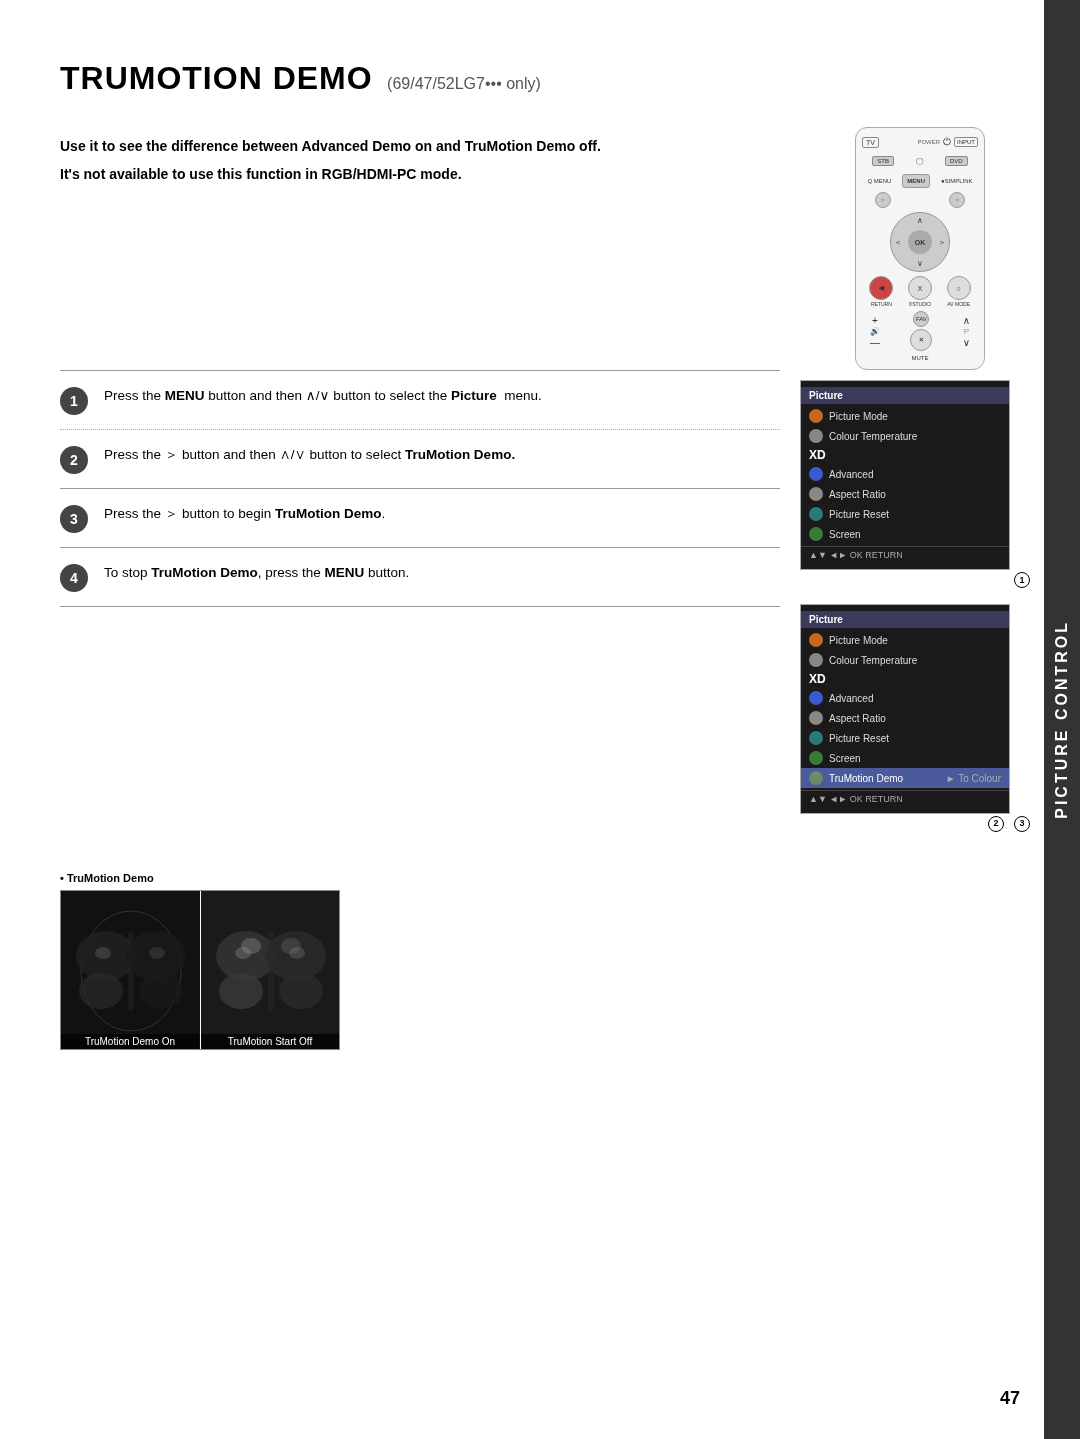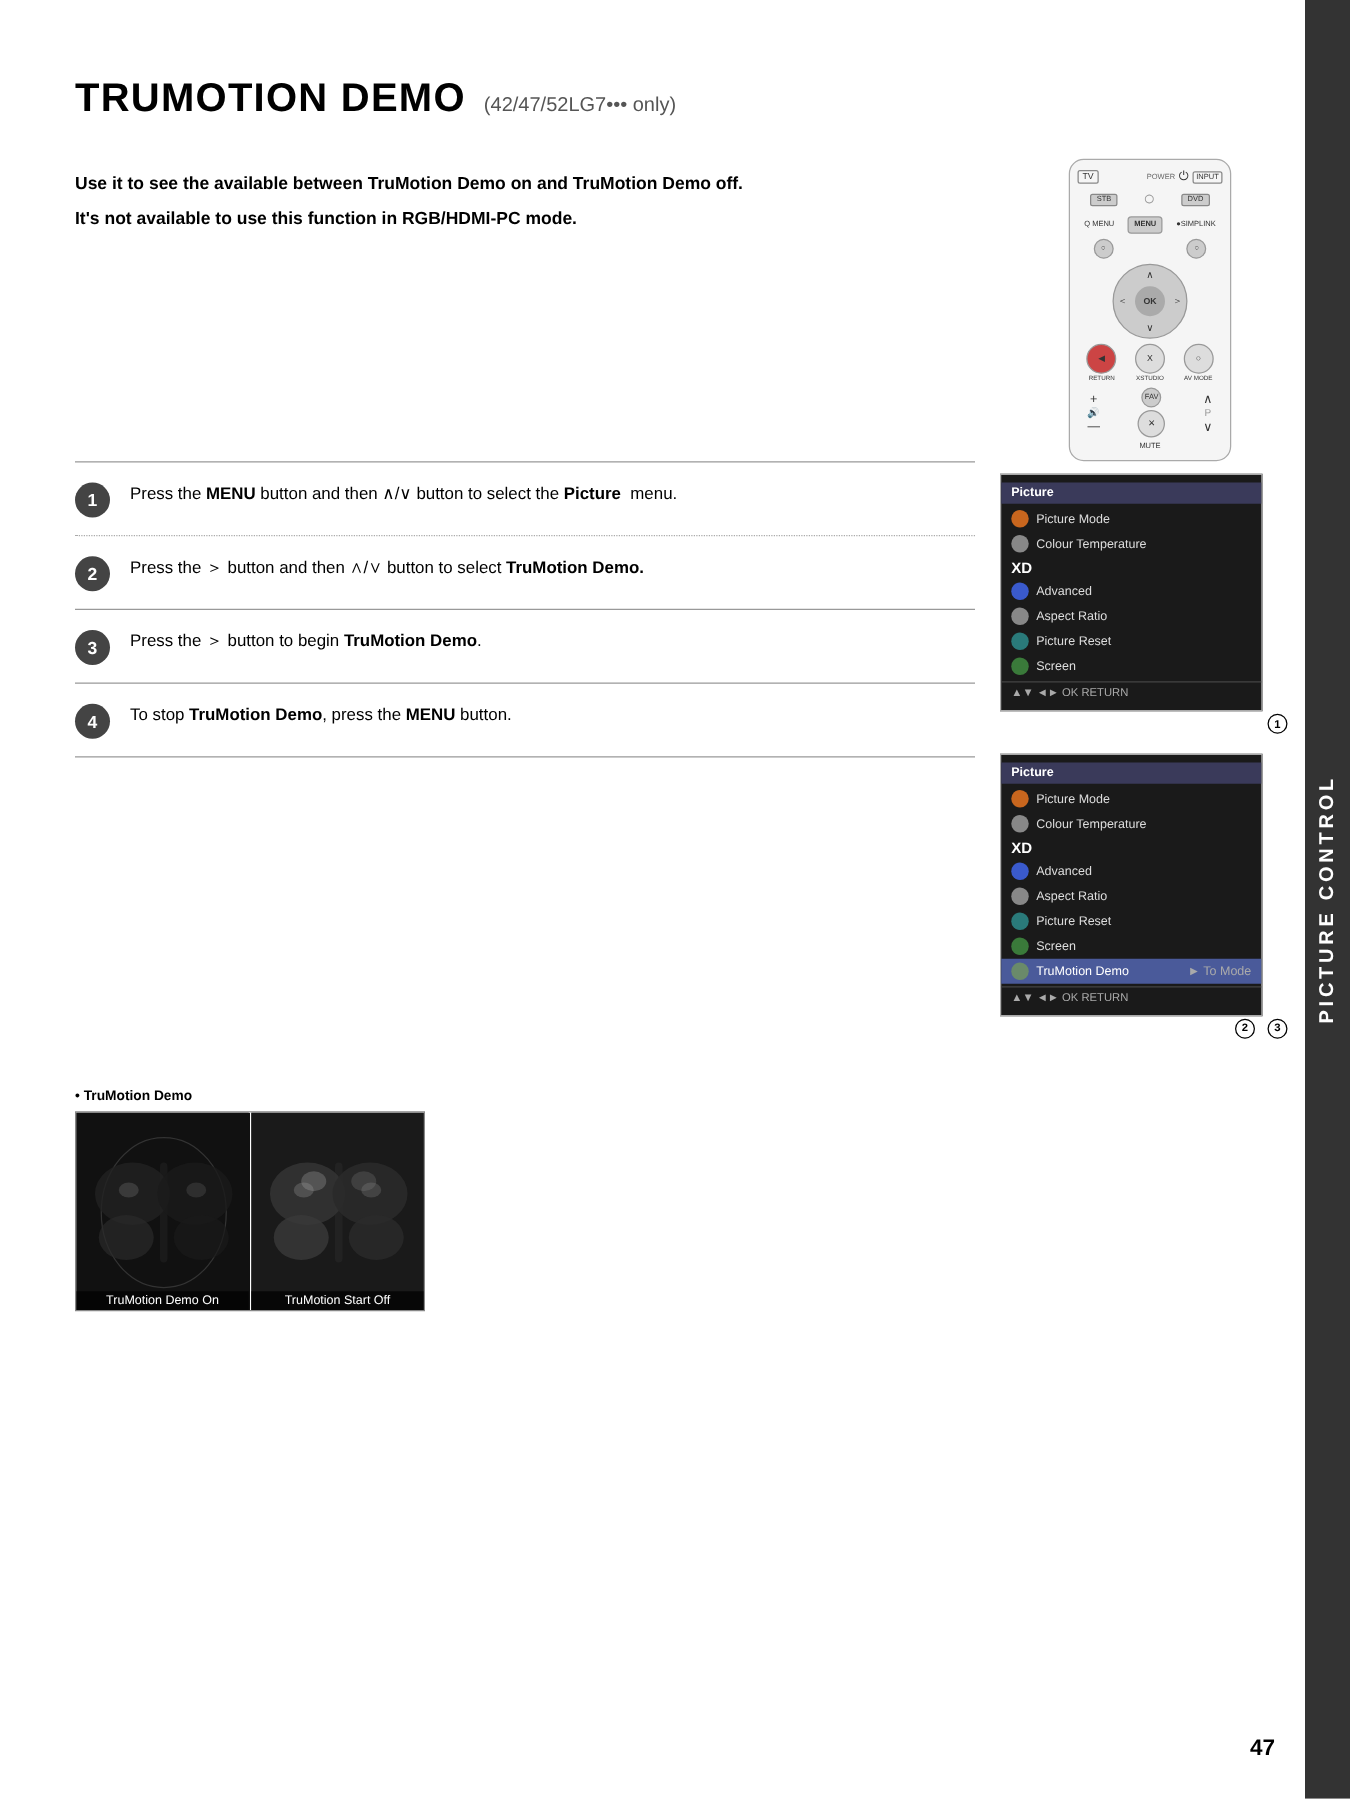--- a/index.html
+++ b/index.html
@@ -409,27 +409,27 @@
 <div class="page">
 
   <div class="side-bar">
     <span class="side-bar-text">PICTURE CONTROL</span>
   </div>
 
   <div class="main-content">
 
     <div class="title-section">
       <span class="page-title">TRUMOTION DEMO</span>
-      <span class="page-title-sub">(42/47/52LG7••• only)</span>
+      <span class="page-title-sub">(69/47/52LG7••• only)</span>
     </div>
 
     <div class="upper-section">
       <div class="upper-left">
         <div class="intro-text">
-          <p class="bold">Use it to see the available between TruMotion Demo on and TruMotion Demo off.</p>
+          <p class="bold">Use it to see the difference between Advanced Demo on and TruMotion Demo off.</p>
           <p class="bold">It's not available to use this function in RGB/HDMI-PC mode.</p>
         </div>
       </div>
       <div class="upper-right">
 
         <div class="remote">
           <div class="remote-top">
             <span style="font-size:7px; border:1px solid #888; padding:1px 3px; border-radius:2px;">TV</span>
             <div style="display:flex; gap:3px; align-items:center;">
               <span style="font-size:6px; color:#666;">POWER</span>
@@ -599,21 +599,21 @@
               <div class="menu-item-icon teal"></div>
               <span>Picture Reset</span>
             </div>
             <div class="menu-item">
               <div class="menu-item-icon green"></div>
               <span>Screen</span>
             </div>
             <div class="menu-item highlighted">
               <div class="menu-item-icon" style="background:#6a8a6a;"></div>
               <span>TruMotion Demo</span>
-              <span class="menu-item-right">► To Mode</span>
+              <span class="menu-item-right">► To Colour</span>
             </div>
             <div class="menu-bottom-bar">
               <span>▲▼  ◄►  OK  RETURN</span>
             </div>
           </div>
           <div class="menu-caption">
             <span style="font-size:10px; color:#000;font-family:Liberation Mono, monospace;">
               <span class="circle-num">2</span>
               <span class="circle-num">3</span>
             </span>

